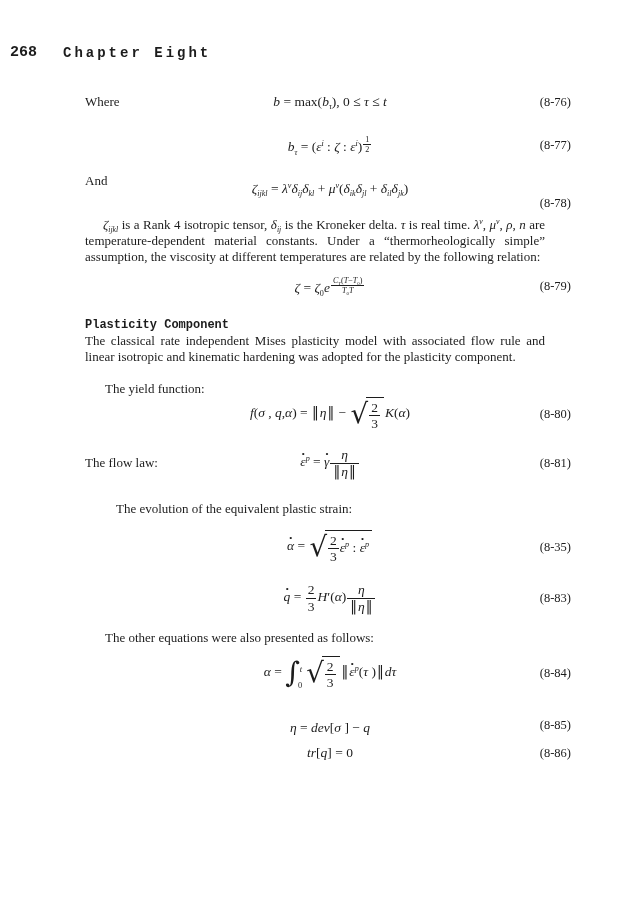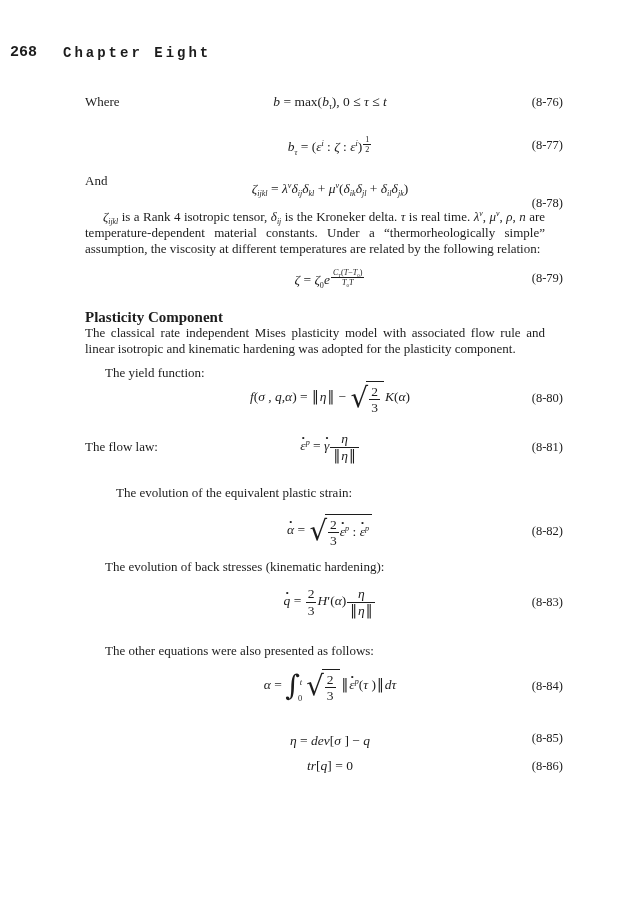--- a/index.html
+++ b/index.html
@@ -22,30 +22,30 @@
   .chapter { font-size:14px; font-weight:700; letter-spacing:3px; margin-left:26px; }
 
   
   .content { margin-left:85px; width:490px; font-size:13px; line-height:16px; }
 
   .para { text-align:justify; margin-right:30px; }
   .indent { text-indent:18px; }
   .leadline { margin-left:20px; }
 
   .section-heading {
-    font-family:Liberation Serif, serif;
-    font-weight:700; font-size:15px;
+    font-family:Liberation Mono, monospace;
+    font-weight:700; font-size:12px;
   }
 
   
   .eqrow { position:relative; display:flex; align-items:center; justify-content:center; }
   .eqrow .eq { text-align:center; font-size:13.5px; white-space:nowrap; }
   .lead { position:absolute; left:0; top:50%; transform:translateY(-50%); }
   .lead-top { position:absolute; left:0; top:4px; }
-  .eqnum { position:absolute; right:12px; top:50%; transform:translateY(-50%); font-size:12.5px; }
+  .eqnum { position:absolute; right:4px; top:50%; transform:translateY(-50%); font-size:12.5px; }
   .eqnum.low { top:auto; bottom:-2px; transform:none; }
 
   
   .mi { font-style:italic; }
   .mr { font-style:normal; }
   sub.msub { font-size:0.6em; vertical-align:-0.4em; line-height:0; }
   sup.msup { font-size:0.6em; vertical-align:0.6em; line-height:0; }
   .frac { display:inline-block; text-align:center; vertical-align:middle; line-height:1.12; margin:0 1px; }
   .frac .num { display:block; padding:0 2px; }
   .frac .den { display:block; border-top:1px solid #1c1c1c; padding:0 2px; }
@@ -64,33 +64,33 @@
              font-family:"DejaVu Serif",serif; font-style:normal; }
   .intlims { display:inline-flex; flex-direction:column; justify-content:space-between;
              vertical-align:middle; height:2.7em; margin-left:-2px; font-size:0.62em; }
   .ihi { align-self:flex-end; font-style:italic; }
   .ilo { align-self:flex-start; }
 
   
   .b-eq76 { margin-top:30px; height:22px; }
   .b-eq77 { margin-top:14px; height:36px; }
   .b-eq78 { margin-top:6px;  height:40px; }
-  .b-p1   { }
+  .b-p1   { margin-top:8px; }
   .b-eq79 { margin-top:2px;  height:38px; }
   .b-p2   { margin-top:3px; }
   .b-head { margin-top:12px; }
   .b-p3   { margin-top:0; }
-  .b-yield{ margin-top:8px; }
+  .b-yield{ margin-top:16px; }
   .b-eq80 { margin-top:0;    height:34px; }
   .b-eq81 { margin-top:12px; height:40px; }
   .b-strain{ margin-top:18px;margin-left:31px; }
   .b-eq82 { margin-top:6px;  height:48px; }
   .b-back { margin-top:4px; }
   .b-eq83 { margin-top:6px;  height:42px; }
-  .b-other{ margin-top:20px; }
+  .b-other{ margin-top:11px; }
   .b-eq84 { margin-top:4px;  height:46px; }
   .b-eq85 { margin-top:18px; height:22px;align-items:flex-end; }
   .b-eq86 { margin-top:6px;  height:22px; }
 </style>
 </head>
 <body>
 
 <div class="page">
 
   <div class="running-head">
@@ -139,24 +139,23 @@
     <div class="eqrow b-eq81">
       <span class="lead">The flow law:</span>
       <span class="eq"><span class="ov"><span class="mi">ε</span><span class="ovdot">·</span></span><sup class="msup"><span class="mi">p</span></sup><span class="mr"> = </span><span class="ov"><span class="mi">γ</span><span class="ovdot">·</span></span><span class="frac"><span class="num"><span class="mi">η</span></span><span class="den"><span class="norm"><span class="mbar">‖</span><span class="mi">η</span><span class="mbar">‖</span></span></span></span></span>
       <span class="eqnum">(8-81)</span>
     </div>
 
     <div class="leadline b-strain">The evolution of the equivalent plastic strain:</div>
 
     <div class="eqrow b-eq82">
       <span class="eq"><span class="ov"><span class="mi">α</span><span class="ovdot">·</span></span><span class="mr"> = </span><span class="sqrt"><span class="sqrt-sign">√</span><span class="sqrt-body"><span class="frac"><span class="num"><span class="mr">2</span></span><span class="den"><span class="mr">3</span></span></span><span class="ov"><span class="mi">ε</span><span class="ovdot">·</span></span><sup class="msup"><span class="mi">p</span></sup><span class="mr"> : </span><span class="ov"><span class="mi">ε</span><span class="ovdot">·</span></span><sup class="msup"><span class="mi">p</span></sup></span></span></span>
-      <span class="eqnum">(8-82)</span>
+      <span class="eqnum">(8-35)</span>
     </div>
 
-    <div class="leadline b-back">The evolution of back stresses (kinematic hardening):</div>
 
     <div class="eqrow b-eq83">
       <span class="eq"><span class="ov"><span class="mi">q</span><span class="ovdot">·</span></span><span class="mr"> = </span><span class="frac"><span class="num"><span class="mr">2</span></span><span class="den"><span class="mr">3</span></span></span><span class="mi">H</span><span class="mr">′</span><span class="mr">(</span><span class="mi">α</span><span class="mr">)</span><span class="frac"><span class="num"><span class="mi">η</span></span><span class="den"><span class="norm"><span class="mbar">‖</span><span class="mi">η</span><span class="mbar">‖</span></span></span></span></span>
       <span class="eqnum">(8-83)</span>
     </div>
 
     <div class="leadline b-other">The other equations were also presented as follows:</div>
 
     <div class="eqrow b-eq84">
       <span class="eq"><span class="mi">α</span><span class="mr"> = </span><span class="intwrap"><span class="intsign">∫</span><span class="intlims">

